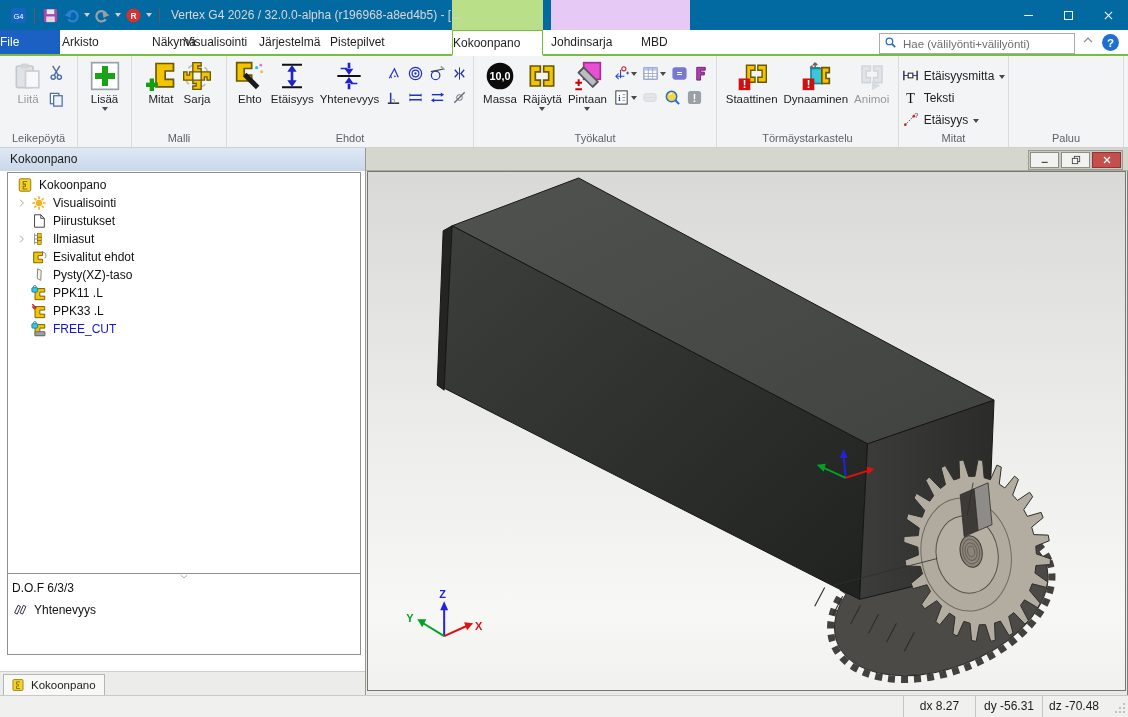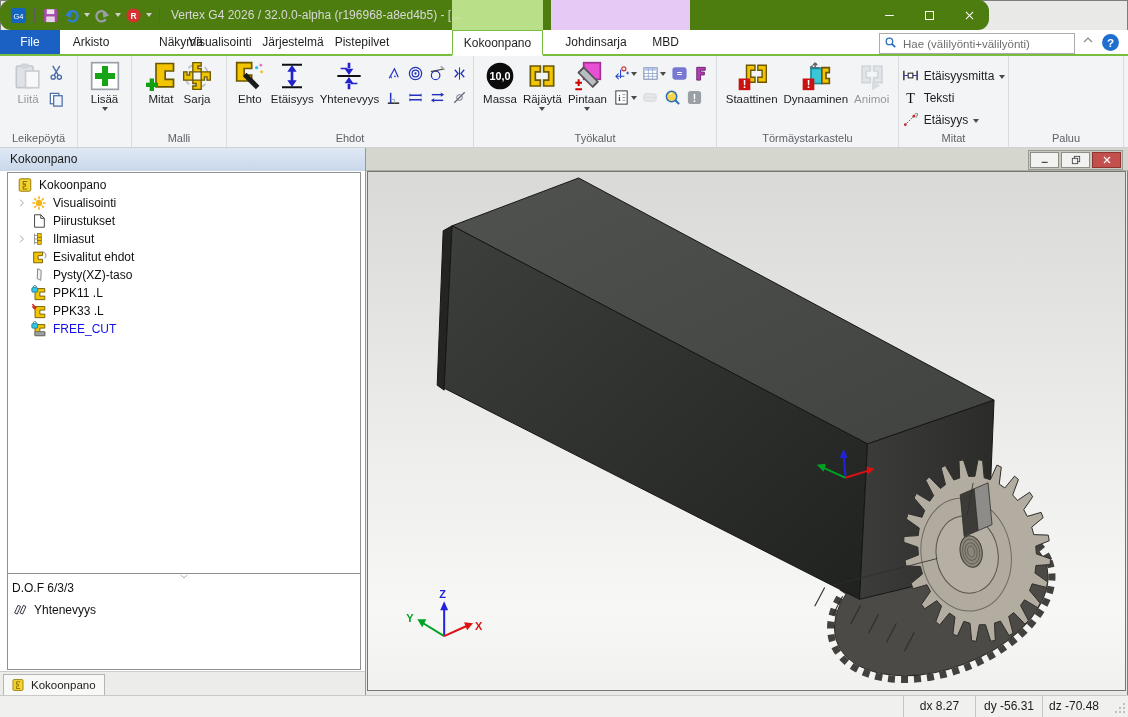--- a/index.html
+++ b/index.html
@@ -1,33 +1,33 @@
 <!DOCTYPE html>
 <html><head>
 <meta charset="utf-8">
 <style>
   html,body{margin:0;padding:0;background:#6b6b6b;}
   #app{position:relative;width:1128px;height:717px;overflow:hidden;
        font-family:"Liberation Sans",sans-serif;background:#e9e9e7;
        box-shadow:inset 0 0 0 1px #7e7e7c;}
   
-  .titlebar{position:absolute;left:0;top:0;width:989px;height:30px;background:#4d7c0f;border-radius:11px;}
+  .titlebar{position:absolute;left:0;top:0;width:1128px;height:30px;background:#0369a1;}
   .ctx-patch{position:absolute;top:0;height:30px;}
   .qat{position:absolute;left:0;top:0;height:30px;display:flex;align-items:center;padding-left:8px;z-index:2;}
   .qat .qicon{display:flex;margin:0 2px;}
   .qat .qicon svg{width:17px;height:17px;display:block;}
   .tb-sep{width:1px;height:15px;background:#5c5c5c;margin:0 5px;}
   .tb-caret{width:0;height:0;border-left:3.5px solid transparent;border-right:3.5px solid transparent;border-top:4px solid #cfcfcf;margin:0 2px;}
   .tb-title{font-size:12px;color:#d8d8d8;margin-left:6px;white-space:nowrap;}
   .win-btns{position:absolute;right:0;top:0;height:30px;display:flex;z-index:3;}
   .win-btn{width:40px;height:30px;display:flex;align-items:center;justify-content:center;}
   .win-btn svg{width:13px;height:13px;}
   
   .tabrow{position:absolute;top:30px;left:0;width:1128px;height:26px;background:#fff;border-bottom:2px solid #79bd40;box-sizing:border-box;z-index:1;}
-  .tab{position:absolute;top:0;height:24px;line-height:24px;text-align:center;font-size:12px;color:#1f1f1f;cursor:default;white-space:nowrap;}
+  .tab{position:absolute;top:0;height:24px;line-height:24px;text-align:left;font-size:12px;color:#1f1f1f;cursor:default;white-space:nowrap;}
   .tab.file{background:#1b61c3;color:#fff;}
   .tab.selected{background:#fff;border:1px solid #79bd40;border-bottom:2px solid #fff;height:26px;box-sizing:border-box;z-index:2;}
   .search-wrap{position:absolute;right:8px;top:3px;display:flex;align-items:flex-start;gap:6px;z-index:3;}
   .search-box{width:186px;height:19px;border:1px solid #ababab;background:#fff;display:flex;align-items:center;padding:0 4px;gap:4px;}
   .search-box svg{width:13px;height:13px;flex:none;}
   .search-box input{border:none;outline:none;font-size:11.5px;width:100%;font-family:inherit;color:#444;background:transparent;}
   .search-box input::placeholder{color:#6e6e6e;}
   .chev-up svg{width:14px;height:14px;display:block;}
   .help-btn svg{width:19px;height:19px;display:block;}
   
@@ -53,21 +53,21 @@
   .stack-row svg{width:17px;height:17px;display:block;}
   
   .panel{position:absolute;left:0;top:148px;width:366px;height:547px;background:#fff;border-right:1px solid #98988f;box-sizing:border-box;}
   .panel-header{position:absolute;top:0;left:0;right:0;height:23px;background:linear-gradient(#dfe9f5,#c8d7ea);font-size:12px;color:#1a1a1a;line-height:23px;padding-left:10px;box-sizing:border-box;}
   .treebox{position:absolute;left:7px;top:24px;width:354px;height:402px;background:#fff;border:1px solid #8f8f8f;box-sizing:border-box;overflow:hidden;padding-top:3px;}
   .trow{display:flex;align-items:center;height:18px;font-size:12px;color:#101010;white-space:nowrap;padding-left:9px;cursor:default;}
   .trow .chev{width:14px;flex:none;display:flex;align-items:center;}
   .trow .chev svg{width:10px;height:10px;}
   .trow .ticon{width:16px;height:16px;margin-right:6px;flex:none;display:flex;}
   .trow .ticon svg{width:16px;height:16px;display:block;}
-  .lowerbox{position:absolute;left:7px;top:425px;width:354px;height:97px;background:#fff;border:1px solid #8f8f8f;box-sizing:border-box;}
+  .lowerbox{position:absolute;left:7px;top:425px;width:354px;height:82px;background:#fff;border:1px solid #8f8f8f;box-sizing:border-box;}
   .collapse-chev{position:absolute;top:-2px;left:50%;transform:translateX(-50%);}
   .collapse-chev svg{width:14px;height:10px;display:block;}
   .dof{font-size:12px;color:#111;padding:7px 0 0 4px;}
   .dofitem{display:flex;align-items:center;gap:6px;font-size:12px;color:#111;padding:7px 0 0 5px;}
   .dofitem svg{width:15px;height:15px;display:block;}
   .bottom-strip{position:absolute;left:0;top:523px;width:365px;height:24px;background:#ececea;border-top:1px solid #cdcdcb;box-sizing:border-box;}
   .btab{position:absolute;left:3px;top:2px;width:102px;height:21px;background:#f8f8f6;border:1px solid #b5b5b3;border-bottom:none;display:flex;align-items:center;gap:6px;font-size:11.5px;color:#222;padding-left:7px;box-sizing:border-box;cursor:default;}
   .btab svg{width:14px;height:14px;display:block;}
   
   .vstrip{position:absolute;left:366px;top:148px;width:762px;height:23px;background:#d5d6ce;border-bottom:1px solid #aaaba3;box-sizing:border-box;}

